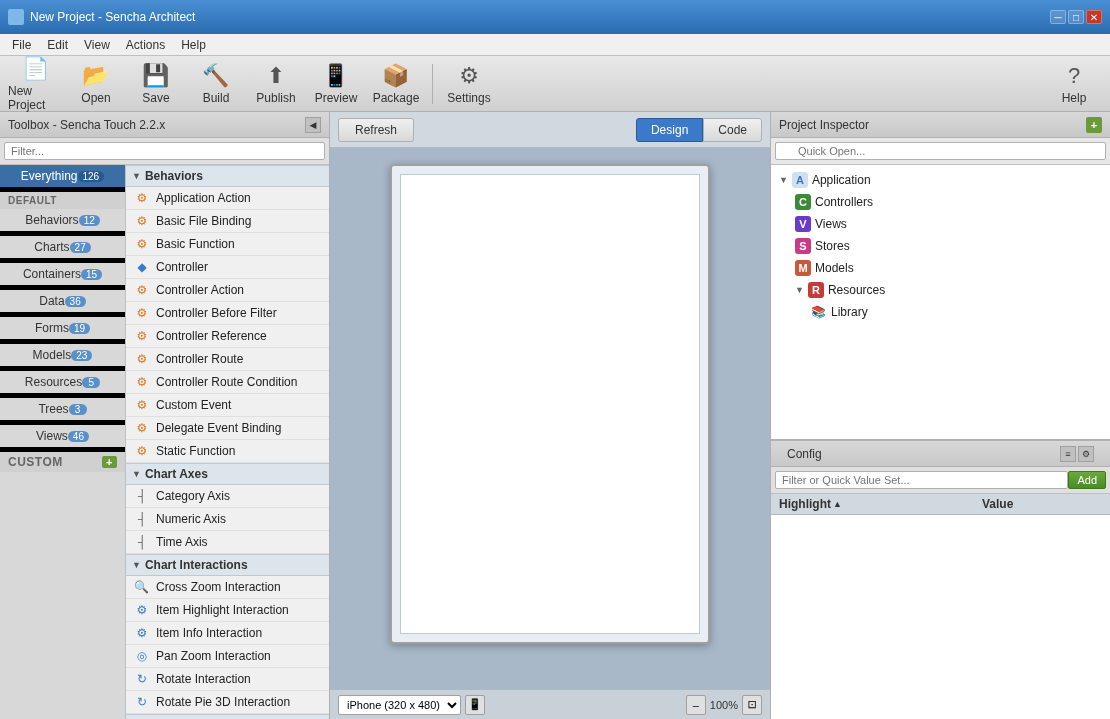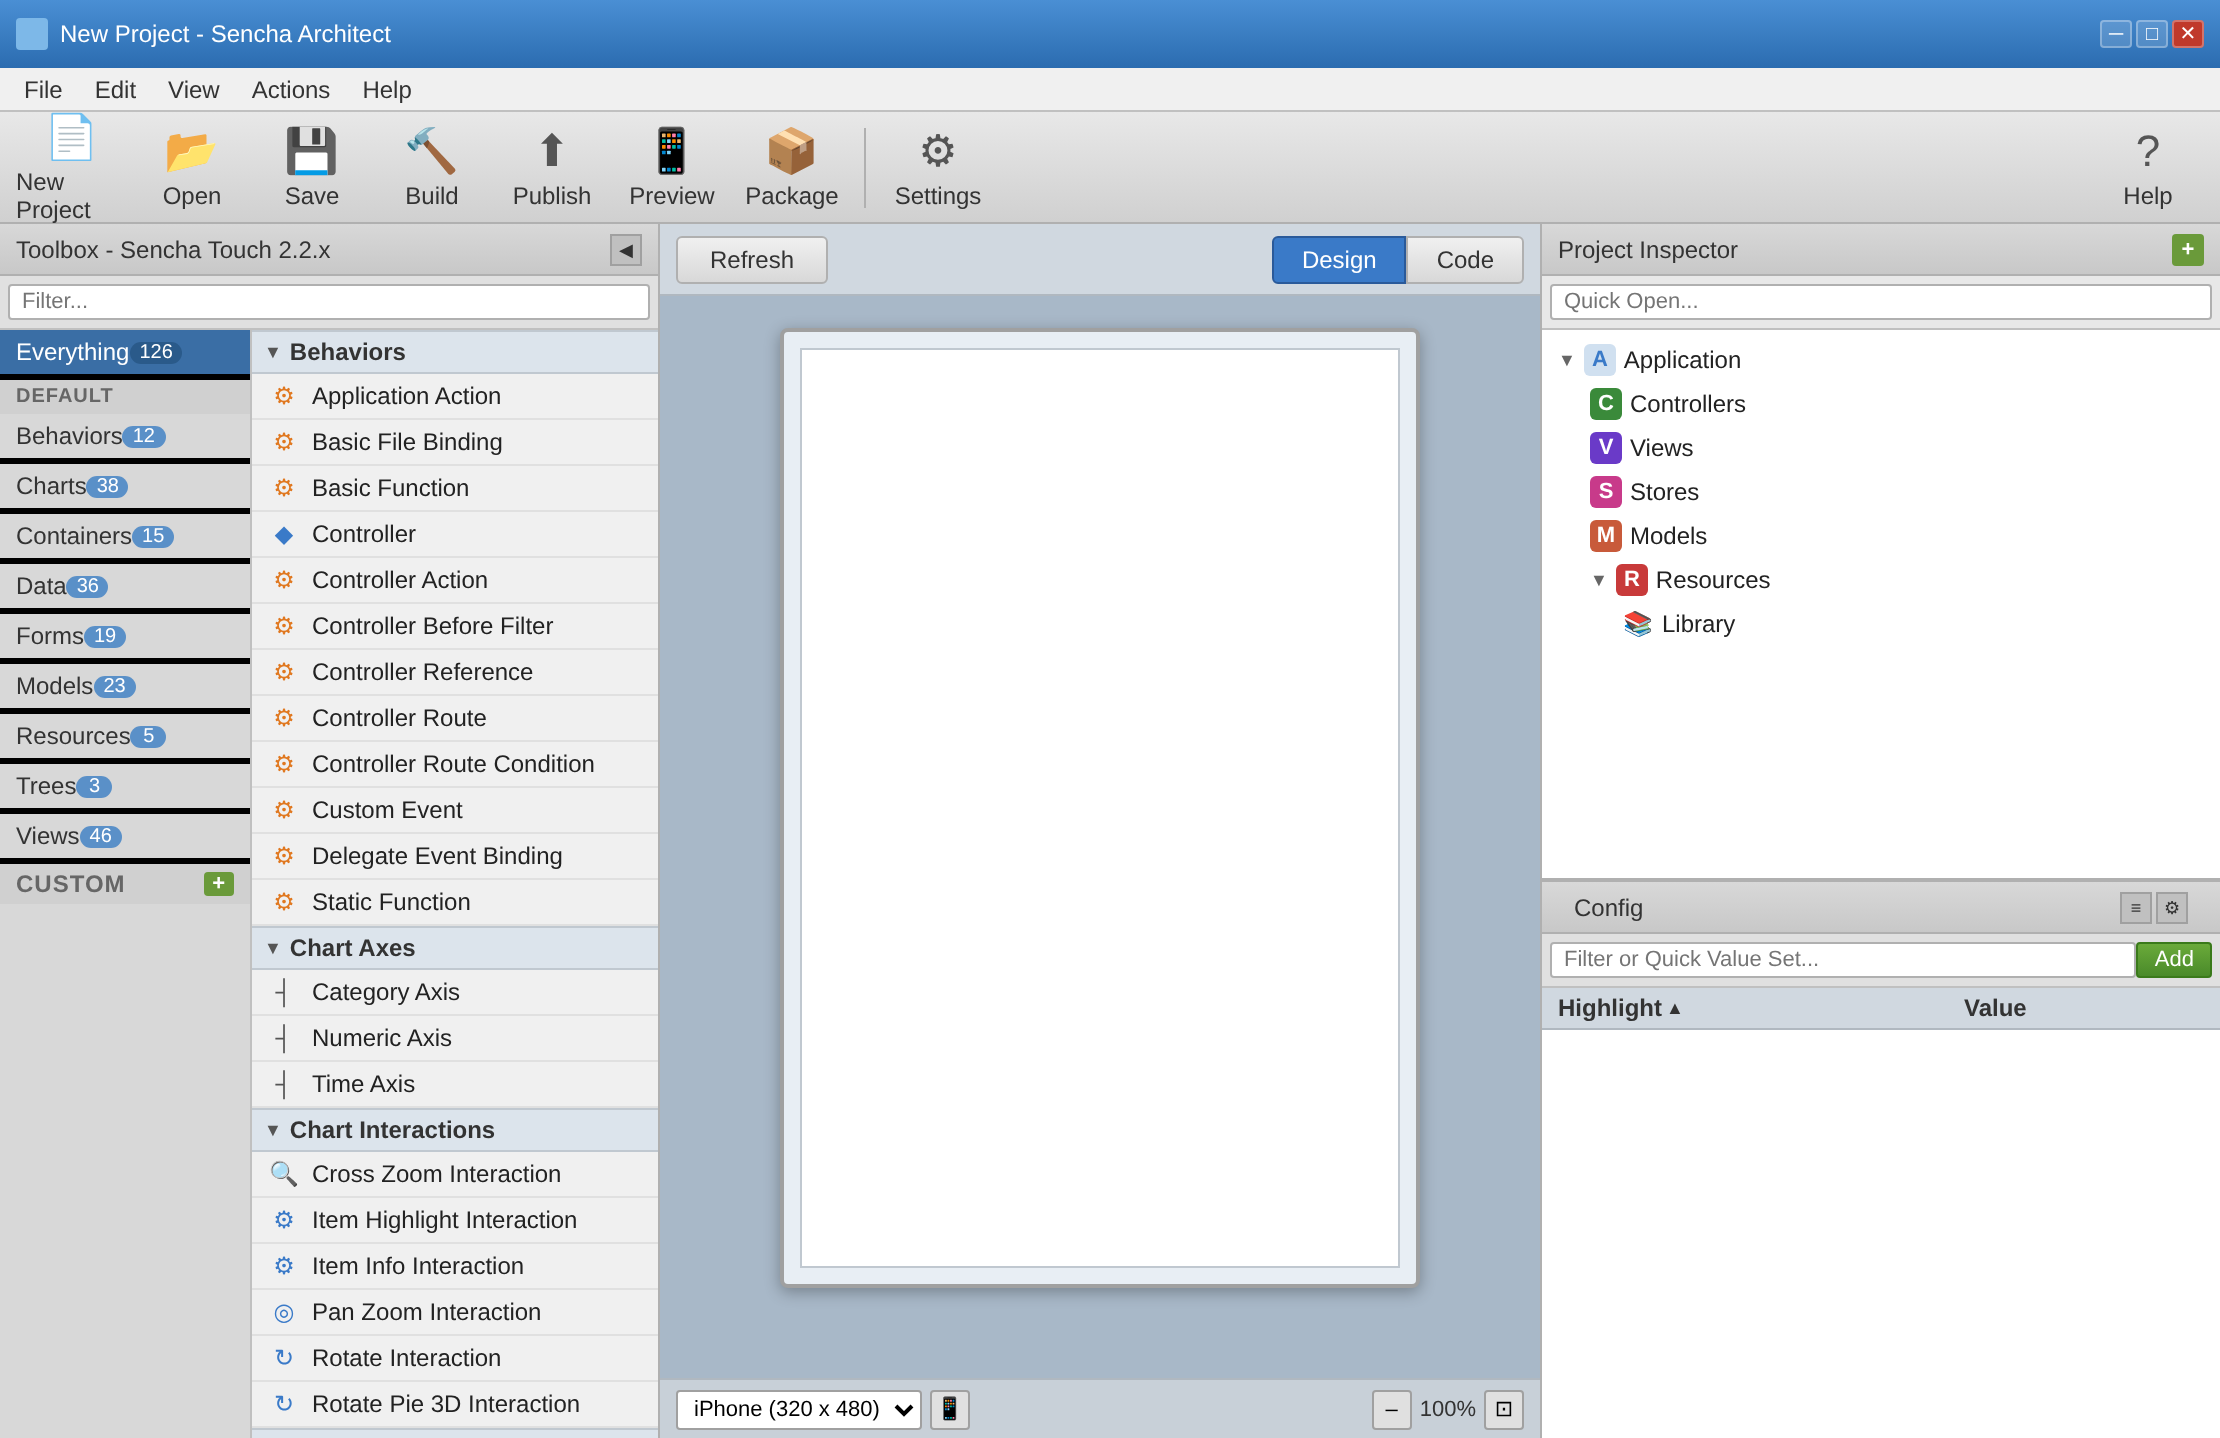--- a/index.html
+++ b/index.html
@@ -112,26 +112,26 @@
       overflow-y: auto;
     }
     .toolbox-body {
       flex: 1;
       display: flex;
       overflow: hidden;
     }
     .cat-item {
       display: flex;
       align-items: center;
-      justify-content: flex-start;
+      justify-content: center;
       padding: 4px 8px;
       cursor: pointer;
       color: #333;
       font-size: 11px;
-      border-bottom: 3px solid #000000;
+      border-bottom: 5px solid #000000;
     }
     .cat-item.active { background: #3a6ea5; color: white; }
     .cat-item .badge { background: #5a90c8; color: white; border-radius: 8px; padding: 0 5px; font-size: 10px; min-width: 18px; text-align: center; }
     .cat-item.active .badge { background: #2a5a8a; }
     .cat-section-label {
       padding: 3px 8px;
       font-size: 10px;
       color: #666;
       background: #d0d0d0;
       font-weight: bold;
@@ -278,21 +278,21 @@
     .inspector-header-title { flex: 1; }
     .inspector-header-btn { width: 16px; height: 16px; display: flex; align-items: center; justify-content: center; cursor: pointer; background: #6a9a3a; color: white; border-radius: 2px; font-size: 11px; font-weight: bold; }
 
     .quick-open {
       padding: 4px;
       background: #e8e8e8;
       border-bottom: 1px solid #c0c0c0;
     }
     .quick-open input {
       width: 100%;
-      padding: 2px 6px;
+      padding: 2px 22px;
       border: 1px solid #b0b0b0;
       background: white;
       border-radius: 2px;
       font-size: 11px;
       color: #666;
     }
 
     .project-tree {
       flex: 1;
       overflow-y: auto;
@@ -457,21 +457,21 @@
           <span>Everything</span>
           <span class="badge">126</span>
         </div>
         <div class="cat-section-label">DEFAULT</div>
         <div class="cat-item">
           <span>Behaviors</span>
           <span class="badge">12</span>
         </div>
         <div class="cat-item">
           <span>Charts</span>
-          <span class="badge">38</span>
+          <span class="badge">27</span>
         </div>
         <div class="cat-item">
           <span>Containers</span>
           <span class="badge">15</span>
         </div>
         <div class="cat-item">
           <span>Data</span>
           <span class="badge">36</span>
         </div>
         <div class="cat-item">

